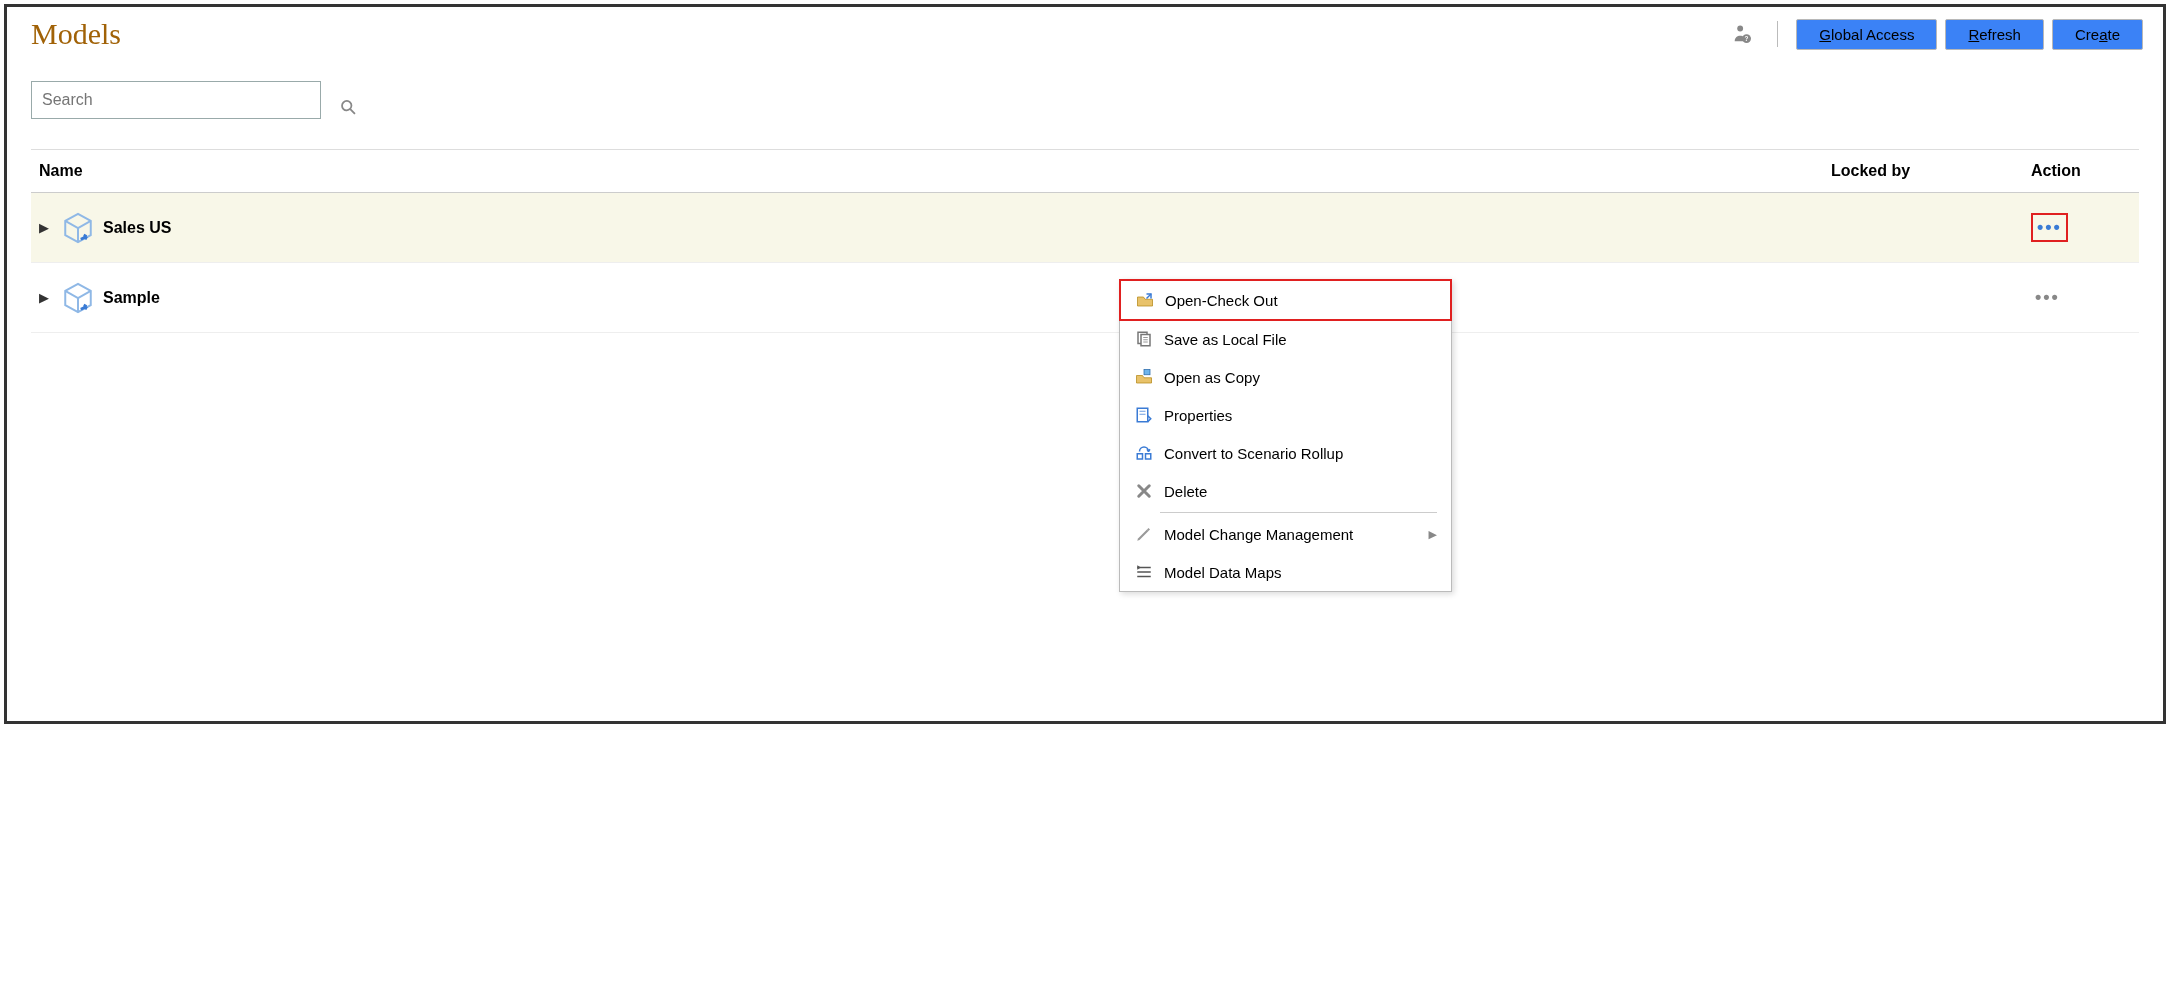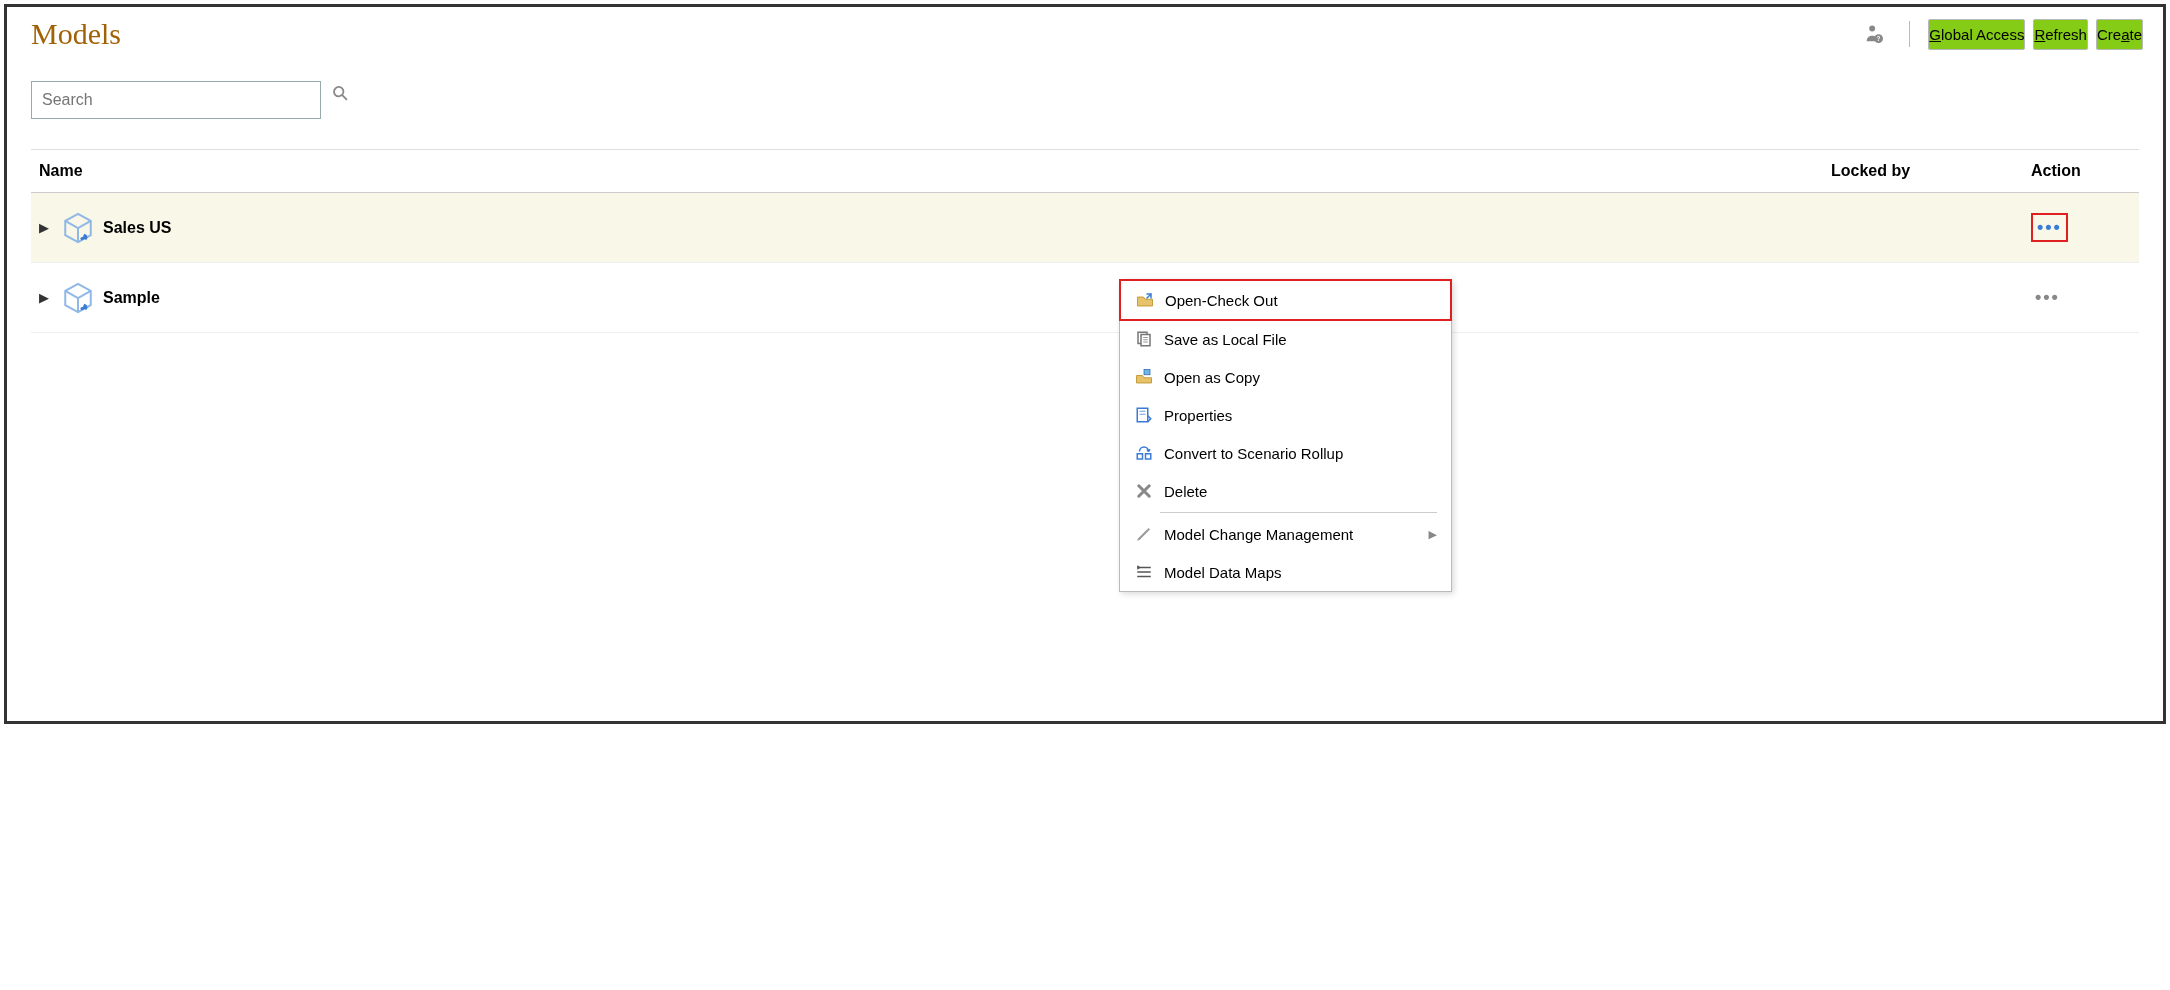--- a/index.html
+++ b/index.html
@@ -43,35 +43,35 @@
     display: flex;
     align-items: center;
   }
   .divider-v {
     width: 1px;
     height: 26px;
     background: #bbb;
     margin: 0 10px;
   }
   .btn {
-    background: #84cc16;
+    background: #3b82f6;
     border: 1px solid #b8b8b8;
-    padding: 6px 0;
+    padding: 6px 22px;
     font-size: 15px;
     cursor: pointer;
     border-radius: 2px;
   }
   .btn .accel {
     text-decoration: underline;
   }
   .search-row {
     padding: 20px 24px 30px 24px;
     display: flex;
-    align-items: flex-start;
-    gap: 12px;
+    align-items: flex-end;
+    gap: 20px;
   }
   .search-input {
     width: 290px;
     height: 38px;
     border: 1px solid #9aa;
     padding: 0 10px;
     font-size: 16px;
     color: #555;
   }
   .search-icon {

